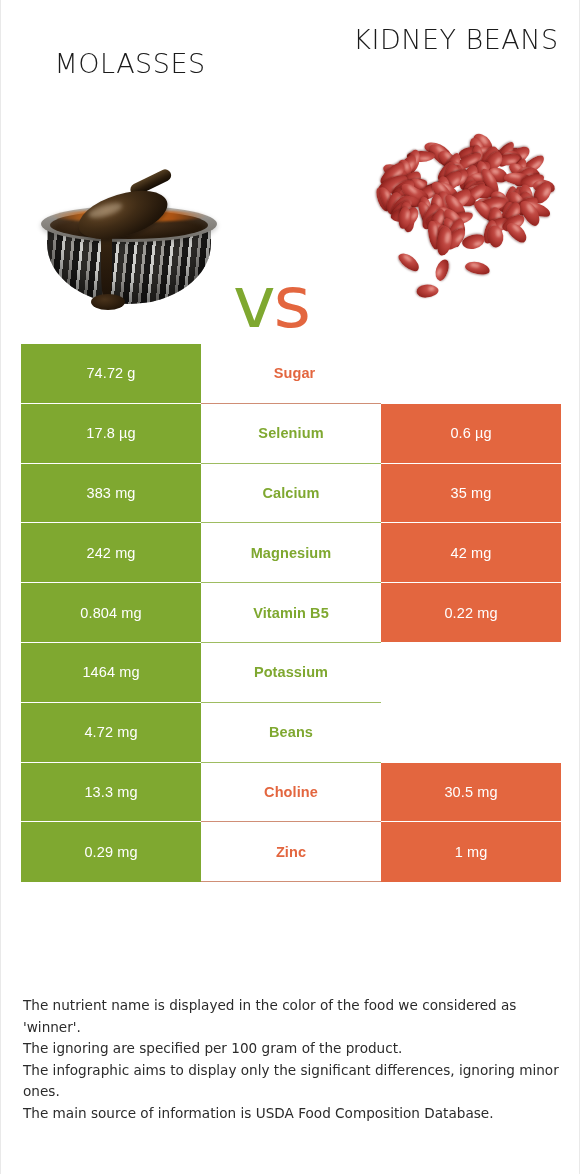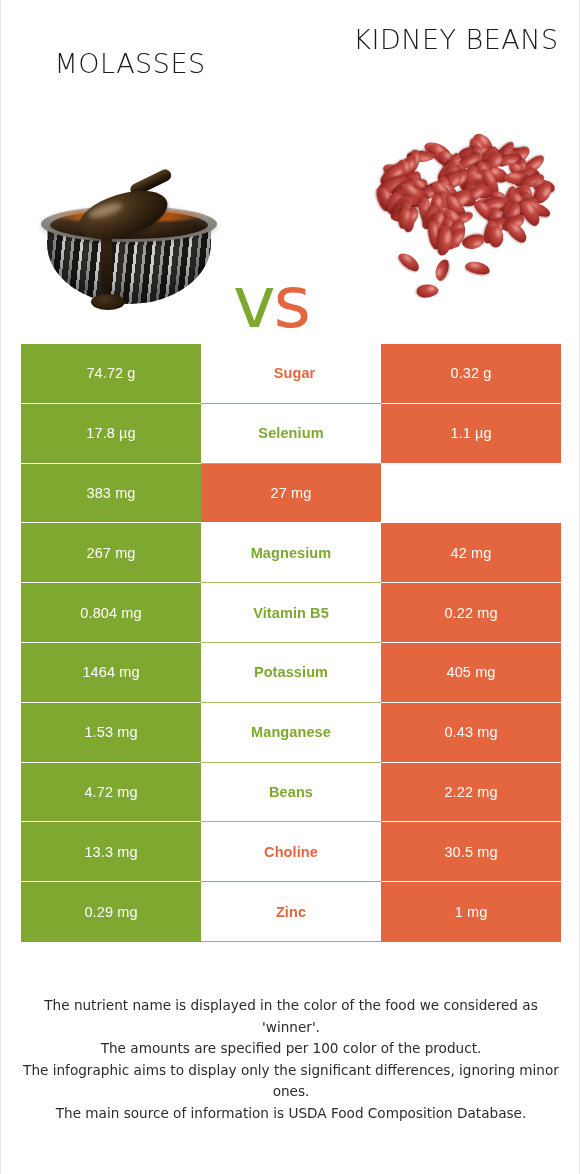--- a/index.html
+++ b/index.html
@@ -277,21 +277,20 @@
   .row .cell-left, .row .cell-right { border-bottom: 1.6px solid #ffffff; text-align: center; }
   .row:last-child .cell-left, .row:last-child .cell-right { border-bottom: none; }
   .row:first-child .cell-mid { border-top: none; padding-left: 7px; }
 
   
   .footer {
     position: absolute;
     top: 995px;
     left: 0;
     width: 580px;
-    text-align: center;
     font-family: "DejaVu Sans", "Liberation Sans", sans-serif;
     font-size: 13.6px;
     line-height: 21.5px;
     color: #2b2b2b;
     padding: 0 22px;
     box-sizing: border-box;
   }
   .footer p { margin: 0; }
 </style>
 </head>
@@ -451,68 +450,61 @@
           </div>
       </div>
 
     </div>
   </div>
 
   <div class="table" id="nutrient-table">
       <div class="row">
         <div class="cell cell-left">74.72 g</div>
         <div class="cell cell-mid win-right">Sugar</div>
-        <div class="cell cell-right">0.32 g</div>
       </div>
       <div class="row">
         <div class="cell cell-left">17.8 µg</div>
         <div class="cell cell-mid win-left">Selenium</div>
-        <div class="cell cell-right">1.1 µg</div>
+        <div class="cell cell-right">0.6 µg</div>
       </div>
       <div class="row">
         <div class="cell cell-left">383 mg</div>
-        <div class="cell cell-right">27 mg</div>
-      </div>
-      <div class="row">
-        <div class="cell cell-left">267 mg</div>
+        <div class="cell cell-mid win-left">Calcium</div>
+        <div class="cell cell-right">35 mg</div>
+      </div>
+      <div class="row">
+        <div class="cell cell-left">242 mg</div>
         <div class="cell cell-mid win-left">Magnesium</div>
         <div class="cell cell-right">42 mg</div>
       </div>
       <div class="row">
         <div class="cell cell-left">0.804 mg</div>
         <div class="cell cell-mid win-left">Vitamin B5</div>
         <div class="cell cell-right">0.22 mg</div>
       </div>
       <div class="row">
         <div class="cell cell-left">1464 mg</div>
         <div class="cell cell-mid win-left">Potassium</div>
-        <div class="cell cell-right">405 mg</div>
-      </div>
-      <div class="row">
-        <div class="cell cell-left">1.53 mg</div>
-        <div class="cell cell-mid win-left">Manganese</div>
-        <div class="cell cell-right">0.43 mg</div>
       </div>
       <div class="row">
         <div class="cell cell-left">4.72 mg</div>
         <div class="cell cell-mid win-left">Beans</div>
-        <div class="cell cell-right">2.22 mg</div>
       </div>
       <div class="row">
         <div class="cell cell-left">13.3 mg</div>
         <div class="cell cell-mid win-right">Choline</div>
         <div class="cell cell-right">30.5 mg</div>
       </div>
       <div class="row">
         <div class="cell cell-left">0.29 mg</div>
         <div class="cell cell-mid win-right">Zinc</div>
         <div class="cell cell-right">1 mg</div>
       </div>
     </div>
 
   <div class="footer">
     <p>The nutrient name is displayed in the color of the food we considered as 'winner'.</p>
-    <p>The amounts are specified per 100 color of the product.</p>
+    <p>The ignoring are specified per 100 gram of the product.</p>
     <p>The infographic aims to display only the significant differences, ignoring minor ones.</p>
     <p>The main source of information is USDA Food Composition Database.</p>
   </div>
 
 </div>
 
 </body></html>

